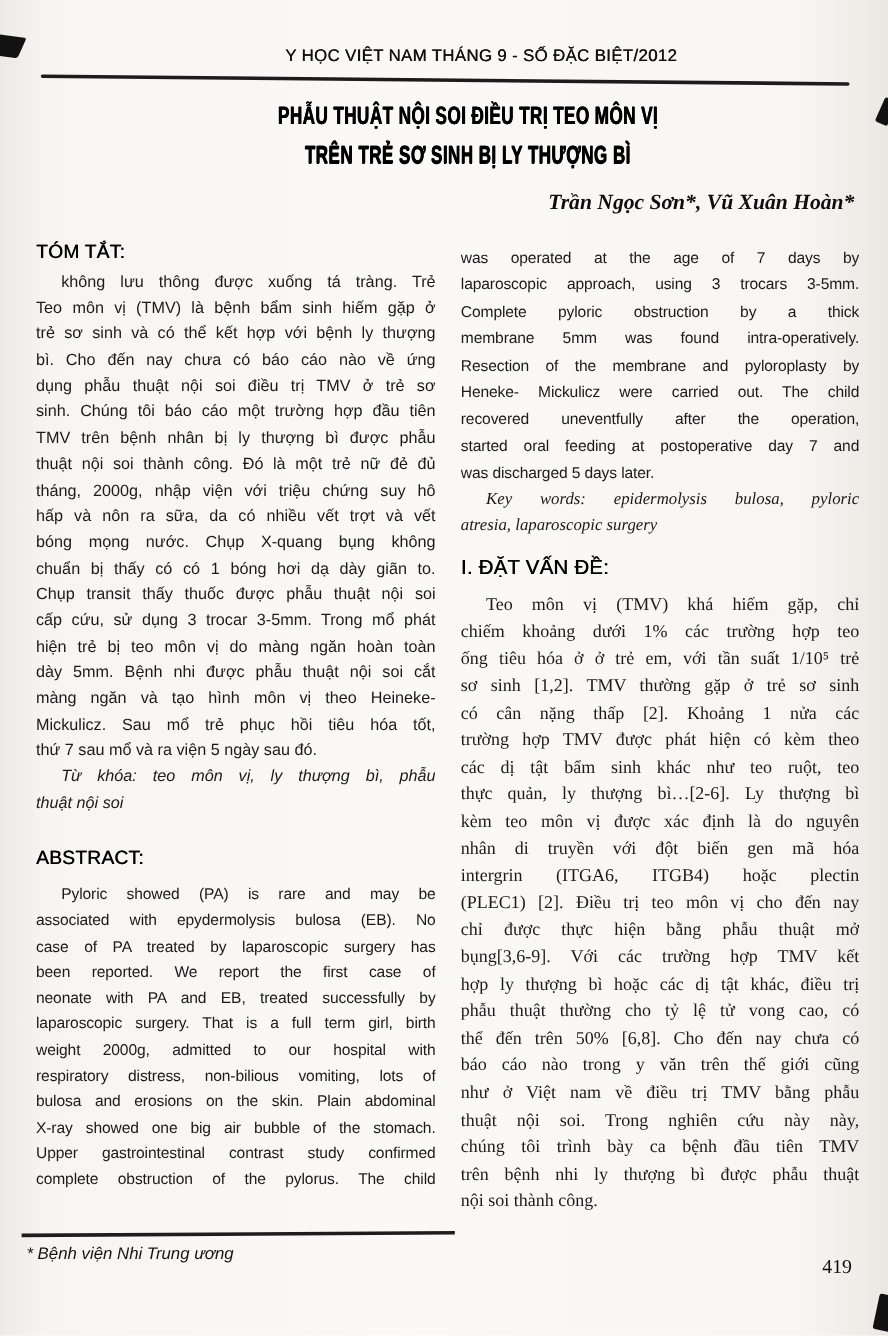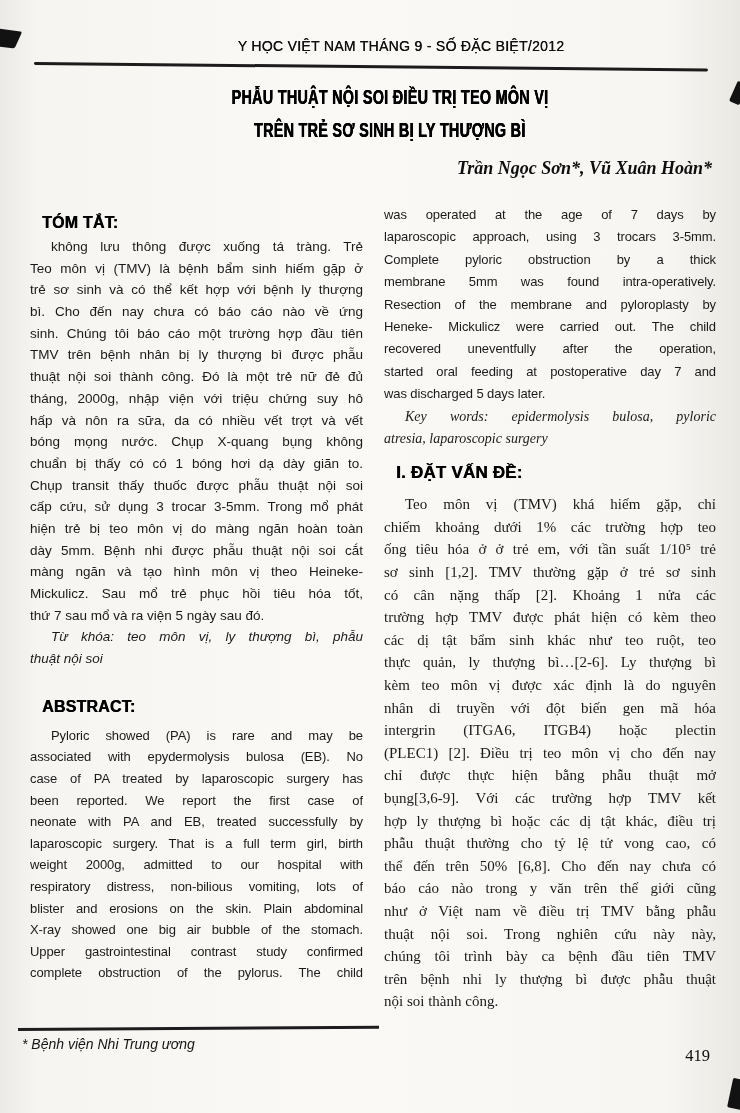--- a/index.html
+++ b/index.html
@@ -41,21 +41,21 @@
     font-family:"Liberation Serif",serif; font-style:italic; font-weight:700;
     font-size:18px; color:#0e0e0e;
   }
 
   
   .col { position:absolute; }
   .col-left  { top:202px; left:30px;  width:333px; }
   .col-right { top:204px; left:384px; width:332px; }
 
   .sec-head {
-    margin:12px; font-size:16px; font-weight:700; color:#000;
+    margin:0; font-size:16px; font-weight:400; color:#000;
     letter-spacing:.2px; text-shadow:.4px 0 0 currentColor;
   }
   .sec-head.tomtat   { margin-bottom:4px; }
   .sec-head.abstract { margin-top:28px; margin-bottom:9px; }
   .sec-head.intro    { margin-top:13px; margin-bottom:10px; font-size:17px; }
 
   .tl { text-align:justify; text-align-last:justify; overflow:hidden; }
   .tl.tl-last   { text-align-last:left; }
   .tl.tl-indent { padding-left:21px; }
 
@@ -109,20 +109,21 @@
 
   <div class="authors-line">Trần Ngọc Sơn*, Vũ Xuân Hoàn*</div>
 
   <div class="col col-left">
     <h2 class="sec-head tomtat">TÓM TẮT:</h2>
     <div class="vn-lines">
         <div class="tl tl-indent">không lưu thông được xuống tá tràng. Trẻ</div>
         <div class="tl">Teo môn vị (TMV) là bệnh bẩm sinh hiếm gặp ở</div>
         <div class="tl">trẻ sơ sinh và có thể kết hợp với bệnh ly thượng</div>
         <div class="tl">bì. Cho đến nay chưa có báo cáo nào về ứng</div>
+        <div class="tl">dụng phẫu thuật nội soi điều trị TMV ở trẻ sơ</div>
         <div class="tl">sinh. Chúng tôi báo cáo một trường hợp đầu tiên</div>
         <div class="tl">TMV trên bệnh nhân bị ly thượng bì được phẫu</div>
         <div class="tl">thuật nội soi thành công. Đó là một trẻ nữ đẻ đủ</div>
         <div class="tl">tháng, 2000g, nhập viện với triệu chứng suy hô</div>
         <div class="tl">hấp và nôn ra sữa, da có nhiều vết trợt và vết</div>
         <div class="tl">bóng mọng nước. Chụp X-quang bụng không</div>
         <div class="tl">chuẩn bị thấy có có 1 bóng hơi dạ dày giãn to.</div>
         <div class="tl">Chụp transit thấy thuốc được phẫu thuật nội soi</div>
         <div class="tl">cấp cứu, sử dụng 3 trocar 3-5mm. Trong mổ phát</div>
         <div class="tl">hiện trẻ bị teo môn vị do màng ngăn hoàn toàn</div>
@@ -140,21 +141,21 @@
     <h2 class="sec-head abstract">ABSTRACT:</h2>
     <div class="en-lines">
         <div class="tl tl-indent">Pyloric showed (PA) is rare and may be</div>
         <div class="tl">associated with epydermolysis bulosa (EB). No</div>
         <div class="tl">case of PA treated by laparoscopic surgery has</div>
         <div class="tl">been reported. We report the first case of</div>
         <div class="tl">neonate with PA and EB, treated successfully by</div>
         <div class="tl">laparoscopic surgery. That is a full term girl, birth</div>
         <div class="tl">weight 2000g, admitted to our hospital with</div>
         <div class="tl">respiratory distress, non-bilious vomiting, lots of</div>
-        <div class="tl">blister and erosions on the skin. Plain abdominal</div>
+        <div class="tl">bulosa and erosions on the skin. Plain abdominal</div>
         <div class="tl">X-ray showed one big air bubble of the stomach.</div>
         <div class="tl">Upper gastrointestinal contrast study confirmed</div>
         <div class="tl">complete obstruction of the pylorus. The child</div>
       </div>
   </div>
 
   <div class="col col-right">
     <div class="cont-lines">
         <div class="tl">was operated at the age of 7 days by</div>
         <div class="tl">laparoscopic approach, using 3 trocars 3-5mm.</div>

